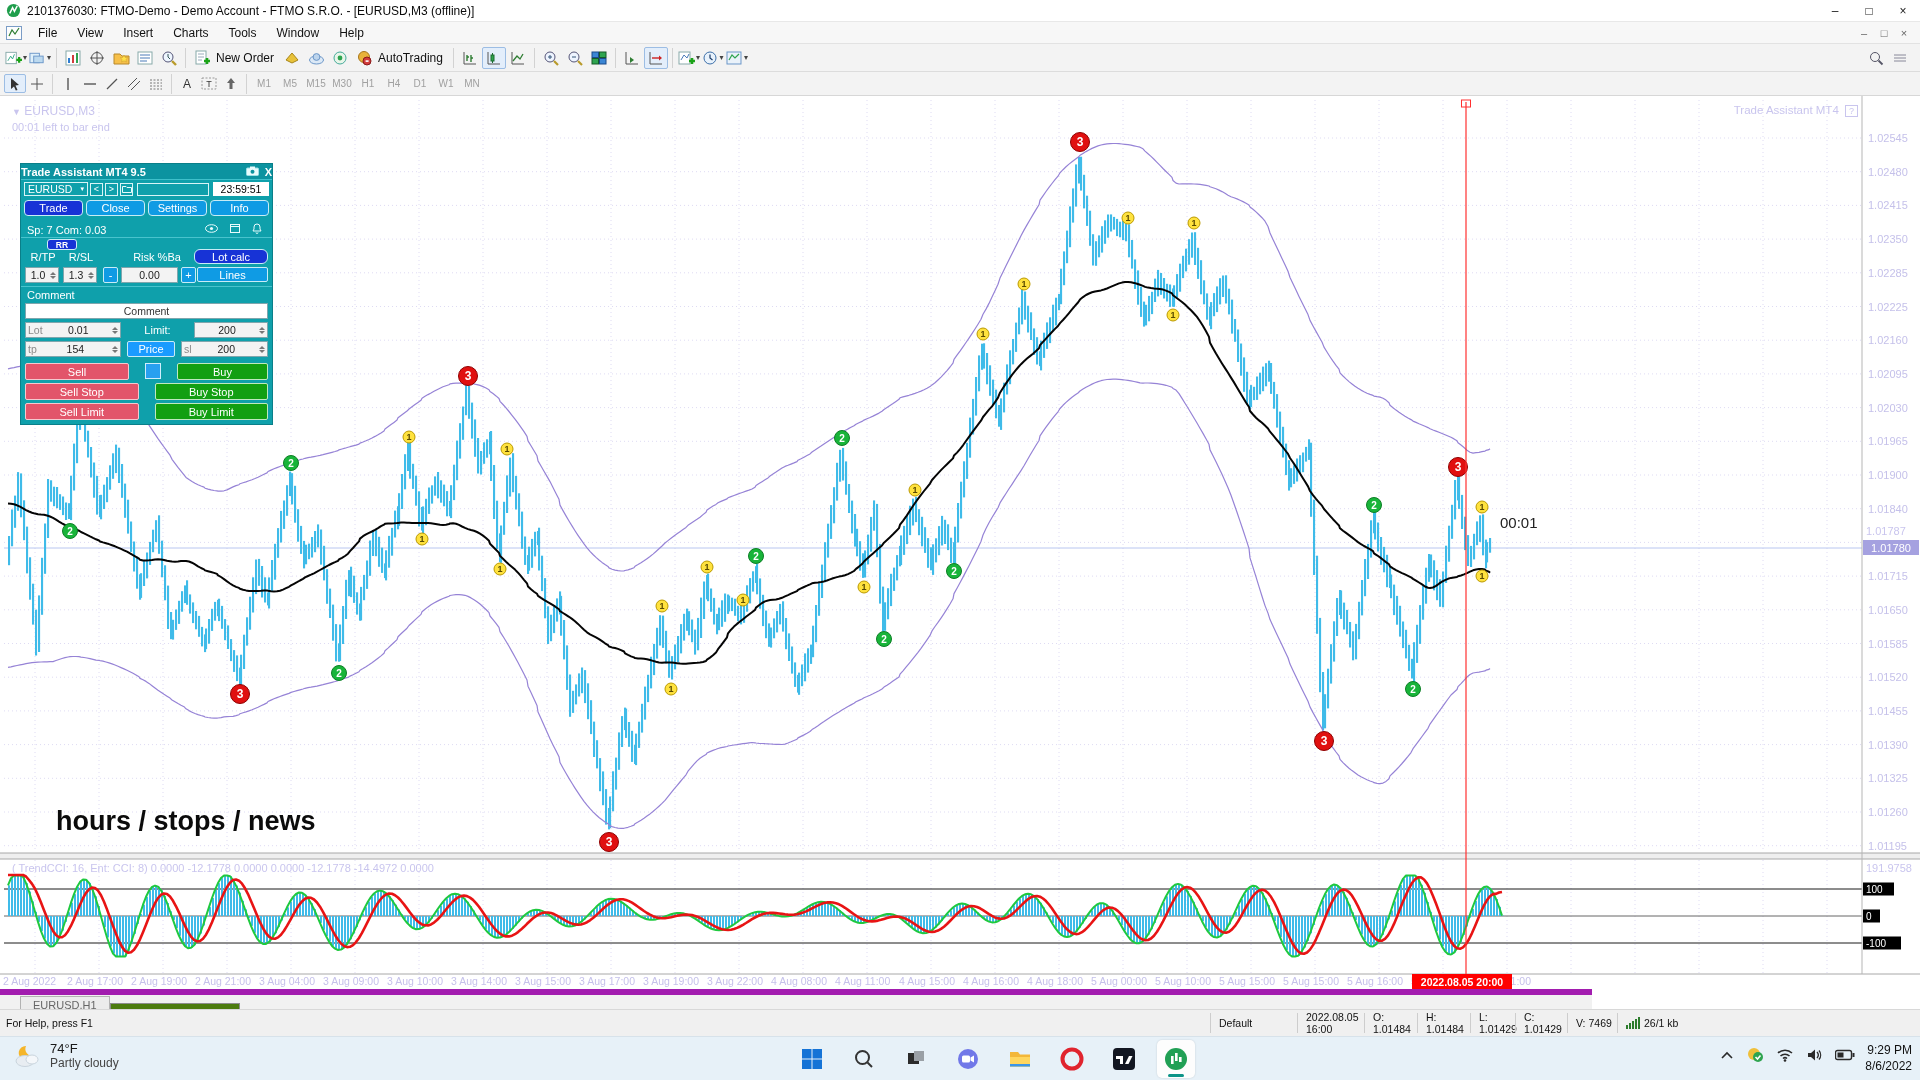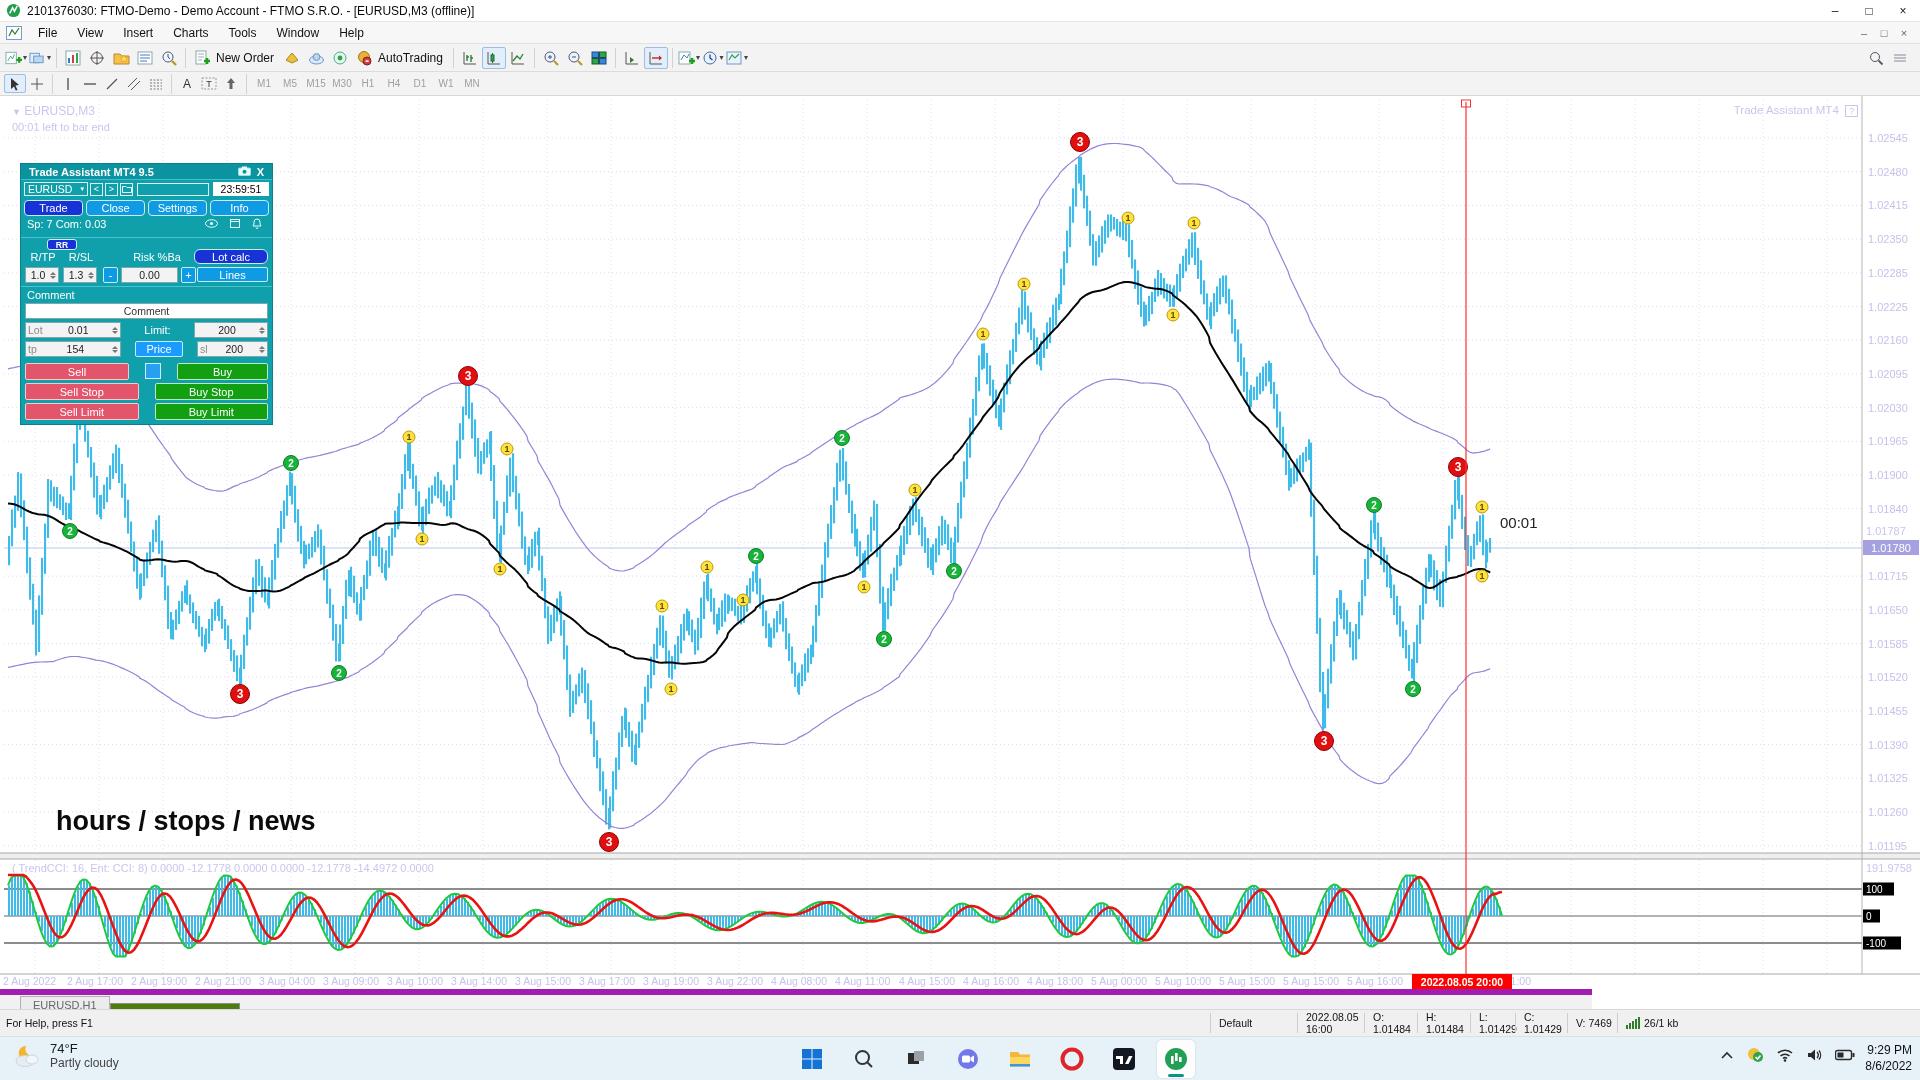--- a/index.html
+++ b/index.html
@@ -31,32 +31,32 @@
   
   .chartwrap{position:absolute;left:0;top:96px;width:1920px;height:893px;background:#ffffff}
   svg text{font-family:"Liberation Sans",sans-serif}
   .ovl{position:absolute;color:#c9c5ee;white-space:nowrap}
   .note{font-size:27px;font-weight:700;color:#0b0b0b}
   .countdown{font-size:15px;color:#222}
   .pricebox{background:#a5a1e0;color:#fff;font-size:11px;width:56px;height:15px;display:flex;align-items:center;justify-content:center}
   .redtime{background:#ff0000;color:#fff;font-size:10.5px;font-weight:700;width:100px;height:15px;display:flex;align-items:center;justify-content:center}
   
   .panel{position:absolute;left:20px;top:163px;width:253px;background:#0fa0ab;border:1px solid #0a7f89;color:#fff;font-size:11px}
-  .p-title{height:16px;background:#0c93a0;display:flex;align-items:center;padding:0 8px;border-bottom:1px solid #3fc0cb}
+  .p-title{height:16px;background:#0c93a0;display:flex;align-items:center;padding:0 0;border-bottom:1px solid #3fc0cb}
   .p-title .t{font-weight:700;font-size:11px}
   .p-title .x{margin-left:6px;font-weight:700}
   .p-sym{height:18px;display:flex;align-items:center;padding:1px 3px;gap:2px}
   .p-sym .symfield{width:64px;height:14px;border:1px solid #d8f4f6;display:flex;align-items:center;justify-content:space-between;padding:0 3px;font-size:10.5px}
   .p-sym .nav{width:13px;height:13px;border:1px solid #d8f4f6;display:flex;align-items:center;justify-content:center;font-size:9px}
   .p-sym .strip{flex:1;height:13px;border:1px solid #d8f4f6;margin:0 2px}
   .p-sym .timer{width:56px;height:14px;background:#fff;color:#000;display:flex;align-items:center;justify-content:center;font-size:10.5px}
   .p-tabs{display:flex;gap:3px;padding:2px 3px}
   .p-tab{flex:1;height:16px;background:#0f9be4;border:1px solid #c8ecf6;border-radius:4px;display:flex;align-items:center;justify-content:center;color:#fff}
   .p-tab.active{background:#1733d6}
-  .p-sp{height:18px;display:flex;align-items:flex-start;padding:0 6px;gap:10px}
+  .p-sp{height:18px;display:flex;align-items:flex-end;padding:0 6px;gap:10px}
   .p-sp .ic{margin-left:auto;display:flex;gap:12px;margin-right:4px}
   .rr{position:relative;height:49px;border-top:1px solid #49c3cd;margin-top:1px}
   .rr .badge{position:absolute;left:26px;top:1px;width:30px;height:11px;background:#1733d6;border:1px solid #cfeef6;border-radius:3px;font-size:8.5px;font-weight:700;text-align:center;line-height:10px}
   .rr .lab{position:absolute;top:13px;text-align:center}
   .pf{background:#f3f3f3;border:1px solid #7fa6ad;color:#222;display:flex;align-items:center;padding:0 2px;height:16px;font-size:10.5px}
   .pf .muted{color:#8a8a8a;margin-right:4px}
   .pf .val{flex:1;text-align:center}
   .spin{display:flex;flex-direction:column;justify-content:center;gap:1px;margin-left:2px}
   .spin i{display:block;width:0;height:0;border-left:3px solid transparent;border-right:3px solid transparent}
   .spin .up{border-bottom:3px solid #777}
@@ -1729,21 +1729,21 @@
     </div>
     <div class="prow">
       <span class="pf" style="width:96px">
           <span class="muted">tp</span>
           <span class="val">154</span>
           <span class="spin">
             <i class="up"></i>
             <i class="dn"></i>
           </span>
         </span>
-      <span class="bluebtn" style="width:48px;height:16px;margin:0 14px;background:#1a9bff">Price</span>
+      <span class="bluebtn" style="width:48px;height:16px;margin:0 6px;background:#1a9bff">Price</span>
       <span class="pf" style="flex:1">
           <span class="muted">sl</span>
           <span class="val">200</span>
           <span class="spin">
             <i class="up"></i>
             <i class="dn"></i>
           </span>
         </span>
     </div>
     <div class="trow" style="margin-top:6px">

